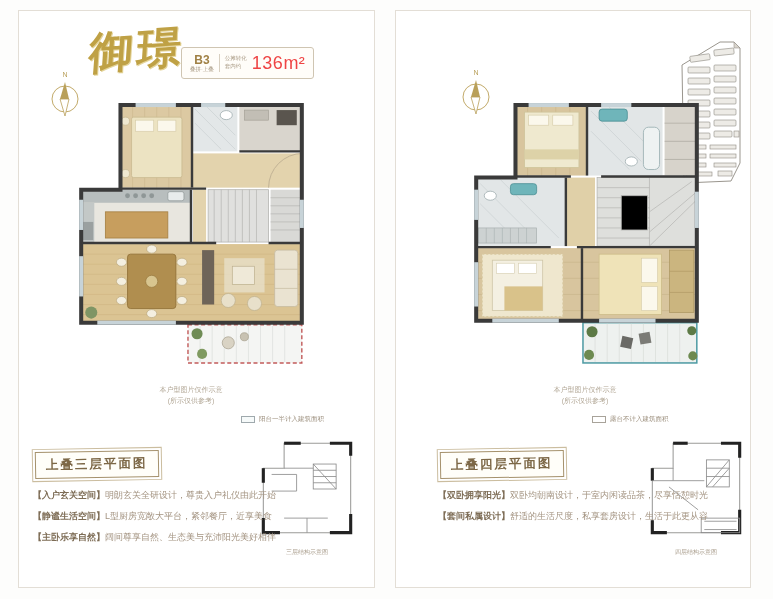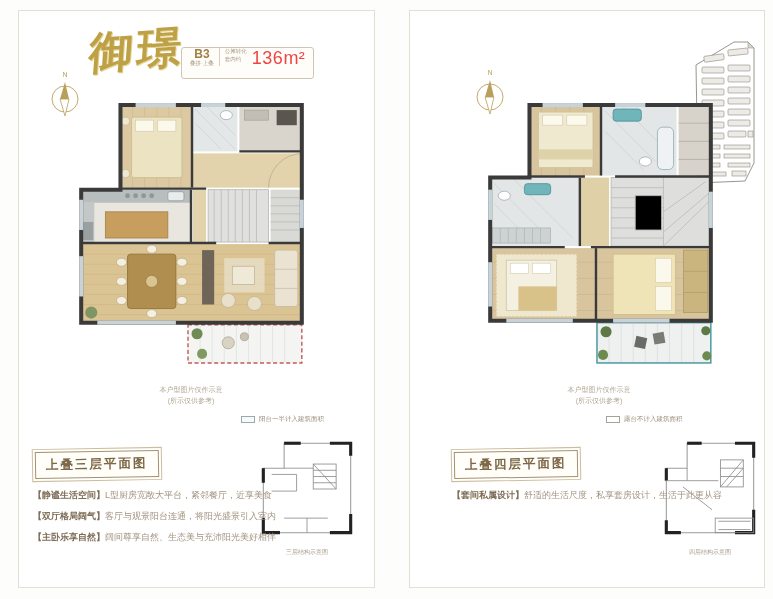--- a/index.html
+++ b/index.html
@@ -3,30 +3,30 @@
 <meta charset="utf-8">
 <style>
   * { margin:0; padding:0; box-sizing:border-box; }
   html,body { background:#ffffff; }
   body { font-family:"Liberation Sans", sans-serif; color:#8a7a63; }
   .stage { position:relative; width:773px; height:599px; background:#fdfdfc; overflow:hidden; }
 
   .panel { position:absolute; top:10px; height:578px; background:#ffffff;
            border:1px solid #e3ded6; }
   .panel-left  { left:18px;  width:357px; }
-  .panel-right { left:409px; width:356px; }
+  .panel-right { left:395px; width:356px; }
 
   
   .brand-title { position:absolute; left:70px; top:10px; font-family:"DejaVu Serif", serif;
     font-size:44px; font-weight:bold; color:#bfa145; letter-spacing:4px;
     transform:rotate(-4deg) skewX(-8deg); text-shadow:1px 1px 0 #e4d49a; }
 
   
   .specbox { position:absolute; left:162px; top:36px; height:32px; display:flex;
-    align-items:flex-start; gap:5px; border:1px solid #cfc5b2; border-radius:3px;
+    align-items:center; gap:5px; border:1px solid #cfc5b2; border-radius:3px;
     padding:0 8px; background:#fffdf9; }
   .spec-unit { text-align:center; line-height:1; }
   .spec-unit .u { font-size:12px; font-weight:bold; color:#a08044; display:block; }
   .spec-unit .s { font-size:5.5px; color:#a99a84; display:block; margin-top:1px; }
   .spec-div { width:1px; height:18px; background:#d8cfc0; }
   .spec-note { font-size:5.5px; color:#a99a84; line-height:1.4; }
   .spec-area { font-size:18px; color:#ef4444; letter-spacing:0.5px; }
 
   
   .compass { position:absolute; width:36px; height:52px; }
@@ -247,24 +247,24 @@
           <path d="M28,78 H70 M50,78 V92"></path>
         </g>
       </svg>
       <div class="cap">三层结构示意图</div>
     </div>
 
     <div class="floor-label" style="left:16px; top:440px;">上叠三层平面图</div>
 
     <div class="features features-left" style="left:14px; top:474px;">
       <div class="feat">
+        <span class="tag">【入户玄关空间】</span><span class="desc">明朗玄关全研设计，尊贵入户礼仪由此开始</span>
+      </div>
+      <div class="feat">
         <span class="tag">【静谧生活空间】</span><span class="desc">L型厨房宽敞大平台，紧邻餐厅，近享美食</span>
-      </div>
-      <div class="feat">
-        <span class="tag">【双厅格局阔气】</span><span class="desc">客厅与观景阳台连通，将阳光盛景引入室内</span>
       </div>
       <div class="feat">
         <span class="tag">【主卧乐享自然】</span><span class="desc">阔间尊享自然、生态美与充沛阳光美好相伴</span>
       </div>
     </div>
   </div>
 
   <div class="panel panel-right">
 
     <svg class="compass" style="left:62px; top:56px;" viewBox="0 0 36 52">
@@ -470,17 +470,20 @@
             <line x1="58" y1="89" x2="89" y2="89"></line>
         </g>
       </svg>
       <div class="cap">四层结构示意图</div>
     </div>
 
     <div class="floor-label" style="left:44px; top:440px;">上叠四层平面图</div>
 
     <div class="features features-right" style="left:42px; top:474px;">
       <div class="feat">
+        <span class="tag">【双卧拥享阳光】</span><span class="desc">双卧均朝南设计，于室内闲读品茶，尽享恬憩时光</span>
+      </div>
+      <div class="feat">
         <span class="tag">【套间私属设计】</span><span class="desc">舒适的生活尺度，私享套房设计，生活于此更从容</span>
       </div>
     </div>
   </div>
 </div>
 
 </body></html>

